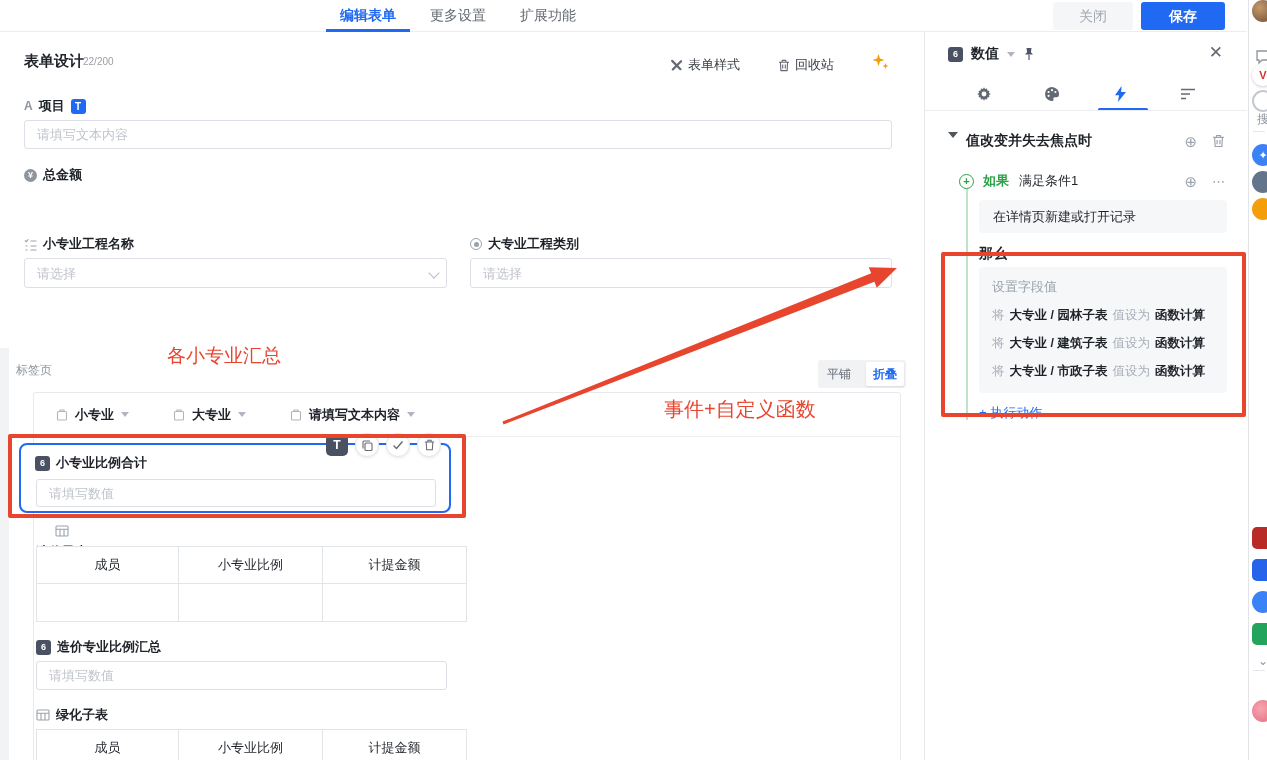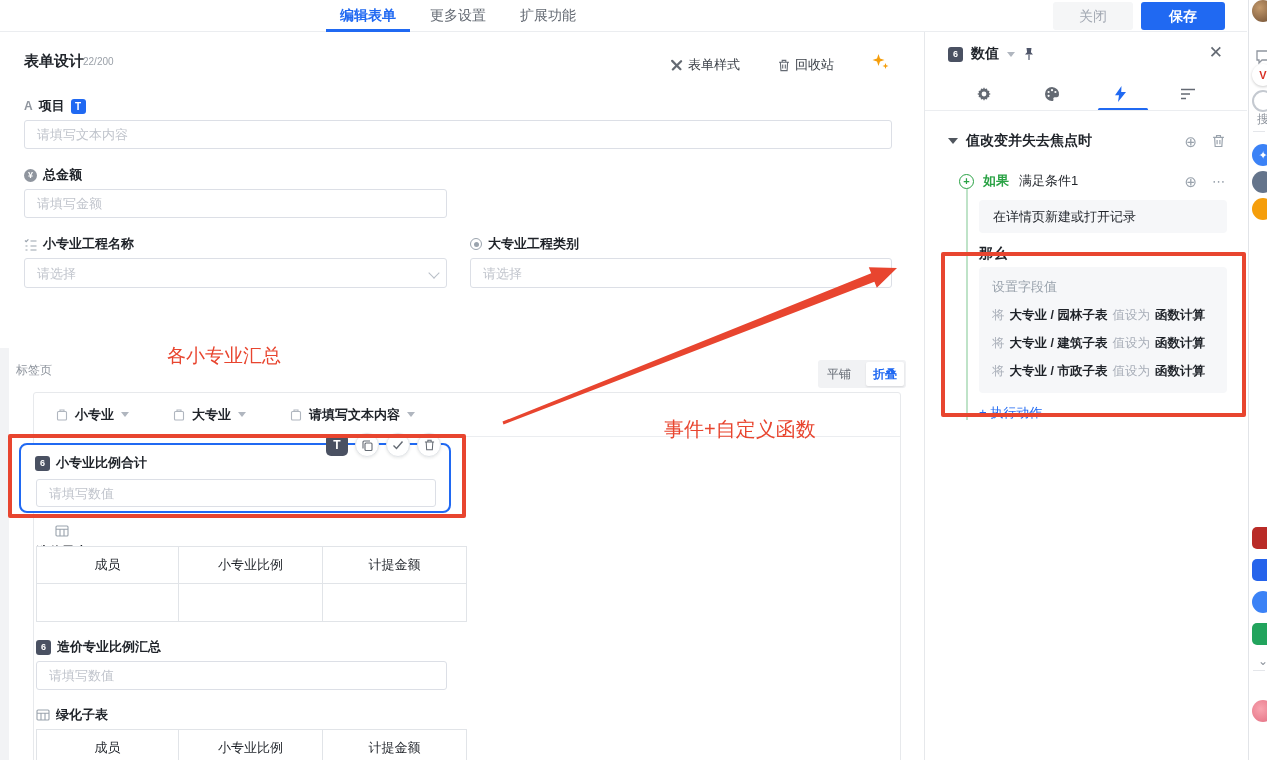--- a/index.html
+++ b/index.html
@@ -84,21 +84,21 @@
   .p-header { position:absolute; left:23px; top:13px; display:flex; align-items:center; gap:8px; }
   .p-title { font-size:14px; font-weight:700; }
   .p-close { position:absolute; right:24px; top:12px; font-size:17px; color:#646a73; cursor:pointer; line-height:1; }
   .p-tabs { position:absolute; left:0; top:46px; width:100%; height:32px; display:flex;
     justify-content:space-between; padding:0 37px; align-items:center; }
   .p-tab { width:44px; display:flex; justify-content:center; color:#646a73; cursor:pointer; }
   .p-tab.active { color:#2069f2; }
   .p-tab-underline { position:absolute; left:173px; top:76px; width:50px; height:3px; background:#2069f2; border-radius:2px; }
   .p-divider { position:absolute; left:0; top:78px; width:100%; height:1px; background:#ebedf0; }
 
-  .evt-head { position:absolute; left:23px; top:100px; right:22px; display:flex; align-items:center; }
+  .evt-head { position:absolute; left:23px; top:100px; right:22px; display:flex; }
   .tri-down { width:0; height:0; border-left:5px solid transparent; border-right:5px solid transparent;
     border-top:6px solid #50565e; margin-right:8px; }
   .evt-title { font-size:14px; font-weight:700; }
   .head-icons { margin-left:auto; display:flex; gap:15px; align-items:center; color:#9aa3ad; }
   .oplus { font-size:15px; color:#9aa3ad; cursor:pointer; line-height:1; }
 
   .if-row { position:absolute; left:34px; top:140px; right:20px; display:flex; align-items:center; }
   .green-plus { width:15px; height:15px; border:1.5px solid #2aa245; border-radius:50%; color:#2aa245;
     font-size:11px; font-weight:700; line-height:12px; text-align:center; background:#fff; z-index:2; }
   .if-word { color:#2aa245; font-weight:700; font-size:13px; margin-left:9px; }
@@ -125,21 +125,21 @@
     display:flex; align-items:center; justify-content:center; font-size:11px; color:#fff; }
   .edge-div { position:absolute; left:4px; width:12px; height:1px; background:#e4e6ea; }
 
   
   #anno { position:absolute; left:0; top:0; width:1267px; height:760px; pointer-events:none; z-index:9; }
   .red-rect { position:absolute; border:4px solid #e8452f; }
   .rr1 { left:8px; top:434px; width:458px; height:84px; border-radius:2px; }
   .rr2 { left:941px; top:252px; width:305px; height:165px; border-radius:2px; }
   .red-text { position:absolute; color:#e8452f; }
   .rt1 { left:167px; top:343px; font-size:19px; }
-  .rt2 { left:664px; top:396px; font-size:20px;margin-top:20px; }
+  .rt2 { left:664px; top:396px; font-size:20px; }
 </style>
 </head>
 <body>
 
 <div id="topbar">
   <div class="tb-tabs">
     <div class="tb-tab active">编辑表单</div>
     <div class="tb-tab">更多设置</div>
     <div class="tb-tab">扩展功能</div>
   </div>
@@ -187,21 +187,20 @@
     <span class="ficon">A</span>
     <span>项目</span>
     <span class="badge-t">T</span>
   </div>
   <input class="ghost" style="left: 24px; top: 88px; width: 868px;" readonly="" placeholder="请填写文本内容">
 
   <div class="flabel" style="left:24px; top:135px;">
     <span class="yen-circle">¥</span>
     <span>总金额</span>
   </div>
-  <input class="ghost" style="left: 24px; top: 157px; width: 423px;" readonly="" placeholder="请填写金额">
 
   <div class="flabel" style="left:24px; top:204px;">
     <span class="ficon">
       <svg width="13" height="13" viewBox="0 0 13 13" fill="none" stroke="#9aa3ad" stroke-width="1.2">
           <path d="M1 2.5 l1.2 1.2 L4.4 1.4"></path>
           <path d="M6.5 3h6M1.5 8h2M6.5 8h6M1.5 12h2M6.5 12h6" stroke-width="1.1"></path>
         </svg>
     </span>
     <span>小专业工程名称</span>
   </div>

